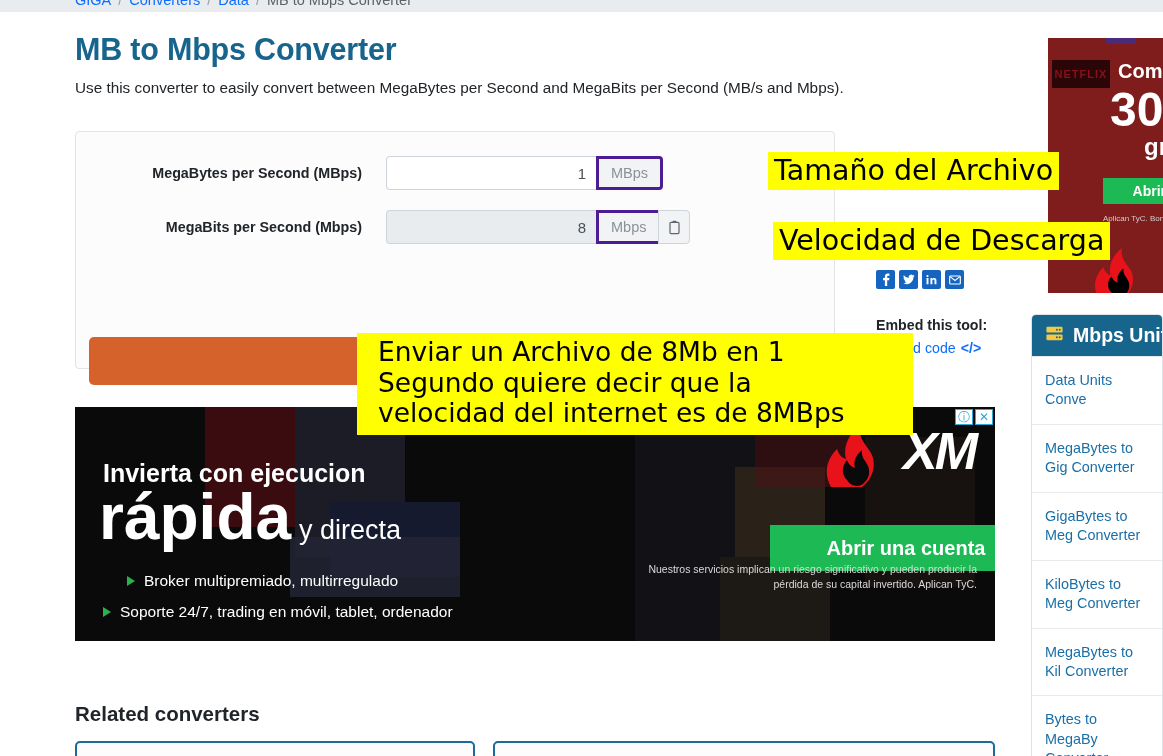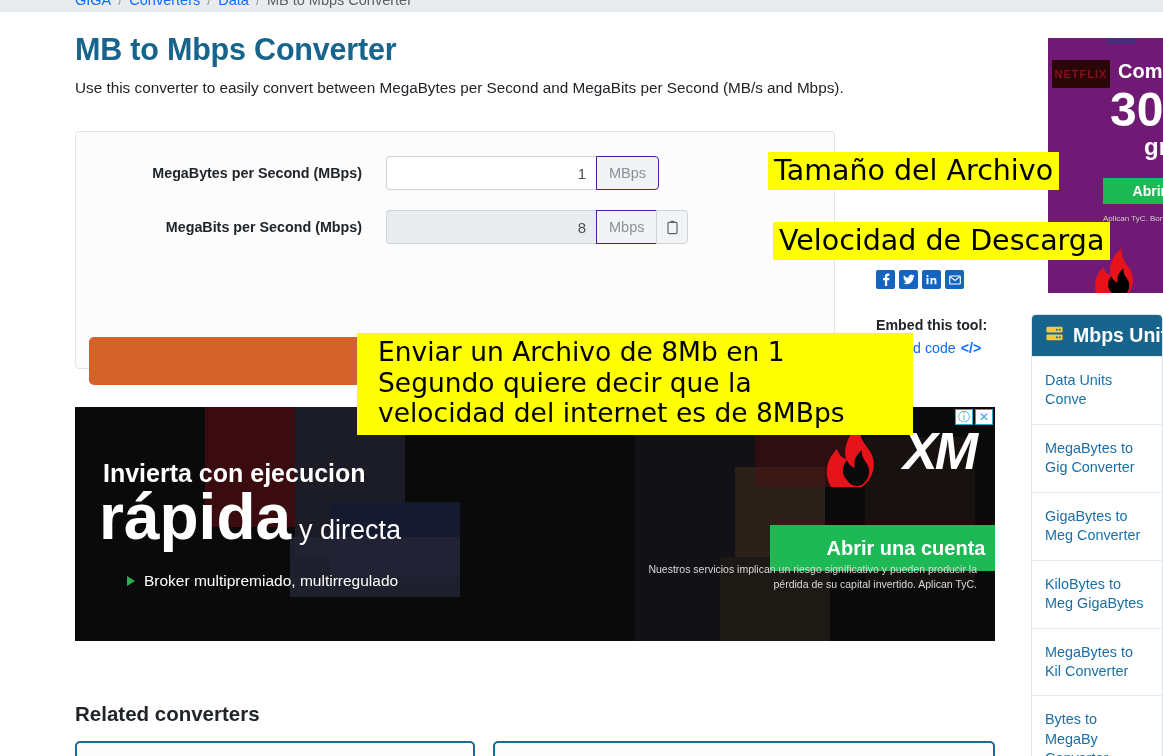--- a/index.html
+++ b/index.html
@@ -60,21 +60,21 @@
     background: #ffffff;
     font-size: 15px; color: #495057;
     text-align: right; padding: 0 10px;
     font-family: "Liberation Sans", sans-serif;
     outline: none;
   }
   .num-input.readonly { background: #e9ecef; }
   .unit-addon {
     display: flex; align-items: center; justify-content: center;
     min-width: 60px; padding: 0 12px; height: 34px;
-    border: 1px solid #4c1d95;
+    border: 3px solid #4c1d95;
     background: #f2f3f5; color: #8a9199;
     font-size: 14.5px;
     border-radius: 0 4px 4px 0;
   }
   .unit-addon.middle { border-radius: 0; border-right: none; }
   .copy-btn {
     display: flex; align-items: center; justify-content: center;
     width: 32px; height: 34px;
     border: 1px solid #ced4da;
     background: #f2f3f5;
@@ -209,21 +209,21 @@
     border: 2px solid #1c6a96;
     border-radius: 5px;
   }
   #related-box-0 { left: 75px; width: 400px; }
   #related-box-1 { left: 493px; width: 502px; }
 
   
   .side-ad {
     position: absolute; left: 1048px; top: 38px;
     width: 115px; height: 255px;
-    background: #701a75; overflow: hidden;
+    background: #7f1d1d; overflow: hidden;
   }
   .side-ad .netflix {
     position: absolute; left: 4px; top: 22px;
     width: 58px; height: 28px;
     background: #2a0608; color: #8a1119;
     font-size: 11px; font-weight: bold; letter-spacing: 1px;
     display: flex; align-items: center; justify-content: center;
     font-family: "Liberation Sans", sans-serif;
   }
   .side-ad .s-line1 {
@@ -416,20 +416,24 @@
     <i style="left:790px;top:30px;width:110px;height:150px;background:#17110f;"></i>
   </div>
   <div class="ad-headline1">Invierta con ejecucion</div>
   <div class="ad-headline2">
     <span>rápida</span><small>y directa</small>
   </div>
   <div class="ad-bullet" style="left:28px; top:165px;padding-left:24px;">
     <span class="tri"></span>
     <span>Broker multipremiado, multirregulado</span>
   </div>
+  <div class="ad-bullet" style="left:28px; top:196px;">
+    <span class="tri"></span>
+    <span>Soporte 24/7, trading en móvil, tablet, ordenador</span>
+  </div>
   <div class="xm-flame">
     <svg width="56" height="62" viewBox="0 0 56 62">
         <path d="M10 62C2 48 6 34 16 24c2 6 5 9 9 10-3-12 2-24 14-34-2 14 6 19 11 28 6 11 2 26-9 34-5 4-22 4-31 0z" fill="#e8131a"></path>
         <path d="M26 55c-6-6-5-14 0-20 2 5 5 7 8 8-2-7 1-13 7-18-1 8 4 11 6 16 3 7 0 14-5 18-4 3-12 3-16-4z" fill="#0b0a0a"></path>
       </svg>
   </div>
   <div class="xm-logo">XM</div>
   <div class="ad-cta" style="left:695px; top:118px;">Abrir una cuenta</div>
   <div class="ad-disclaimer" style="top:155px;margin-left:8px;">Nuestros servicios implican un riesgo significativo y pueden producir la pérdida de su capital invertido. Aplican TyC.</div>
   <div class="ad-controls">
@@ -471,21 +475,21 @@
       </svg>
     </span>
     <span>Mbps Unit</span>
   </div>
   <div class="sidebar-item">Data Units Conve</div>
   <div class="sidebar-item">MegaBytes to Gig
 Converter</div>
   <div class="sidebar-item">GigaBytes to Meg
 Converter</div>
   <div class="sidebar-item">KiloBytes to Meg
-GigaBytes</div>
+Converter</div>
   <div class="sidebar-item">MegaBytes to Kil
 Converter</div>
   <div class="sidebar-item">Bytes to MegaBy
 Converter</div>
 </div>
 
 <div class="anno" id="anno-file-size">Tamaño del Archivo</div>
 <div class="anno" id="anno-download-speed">Velocidad de Descarga</div>
 <div class="anno" id="anno-explanation">Enviar un Archivo de 8Mb en 1
 Segundo quiere decir que la

